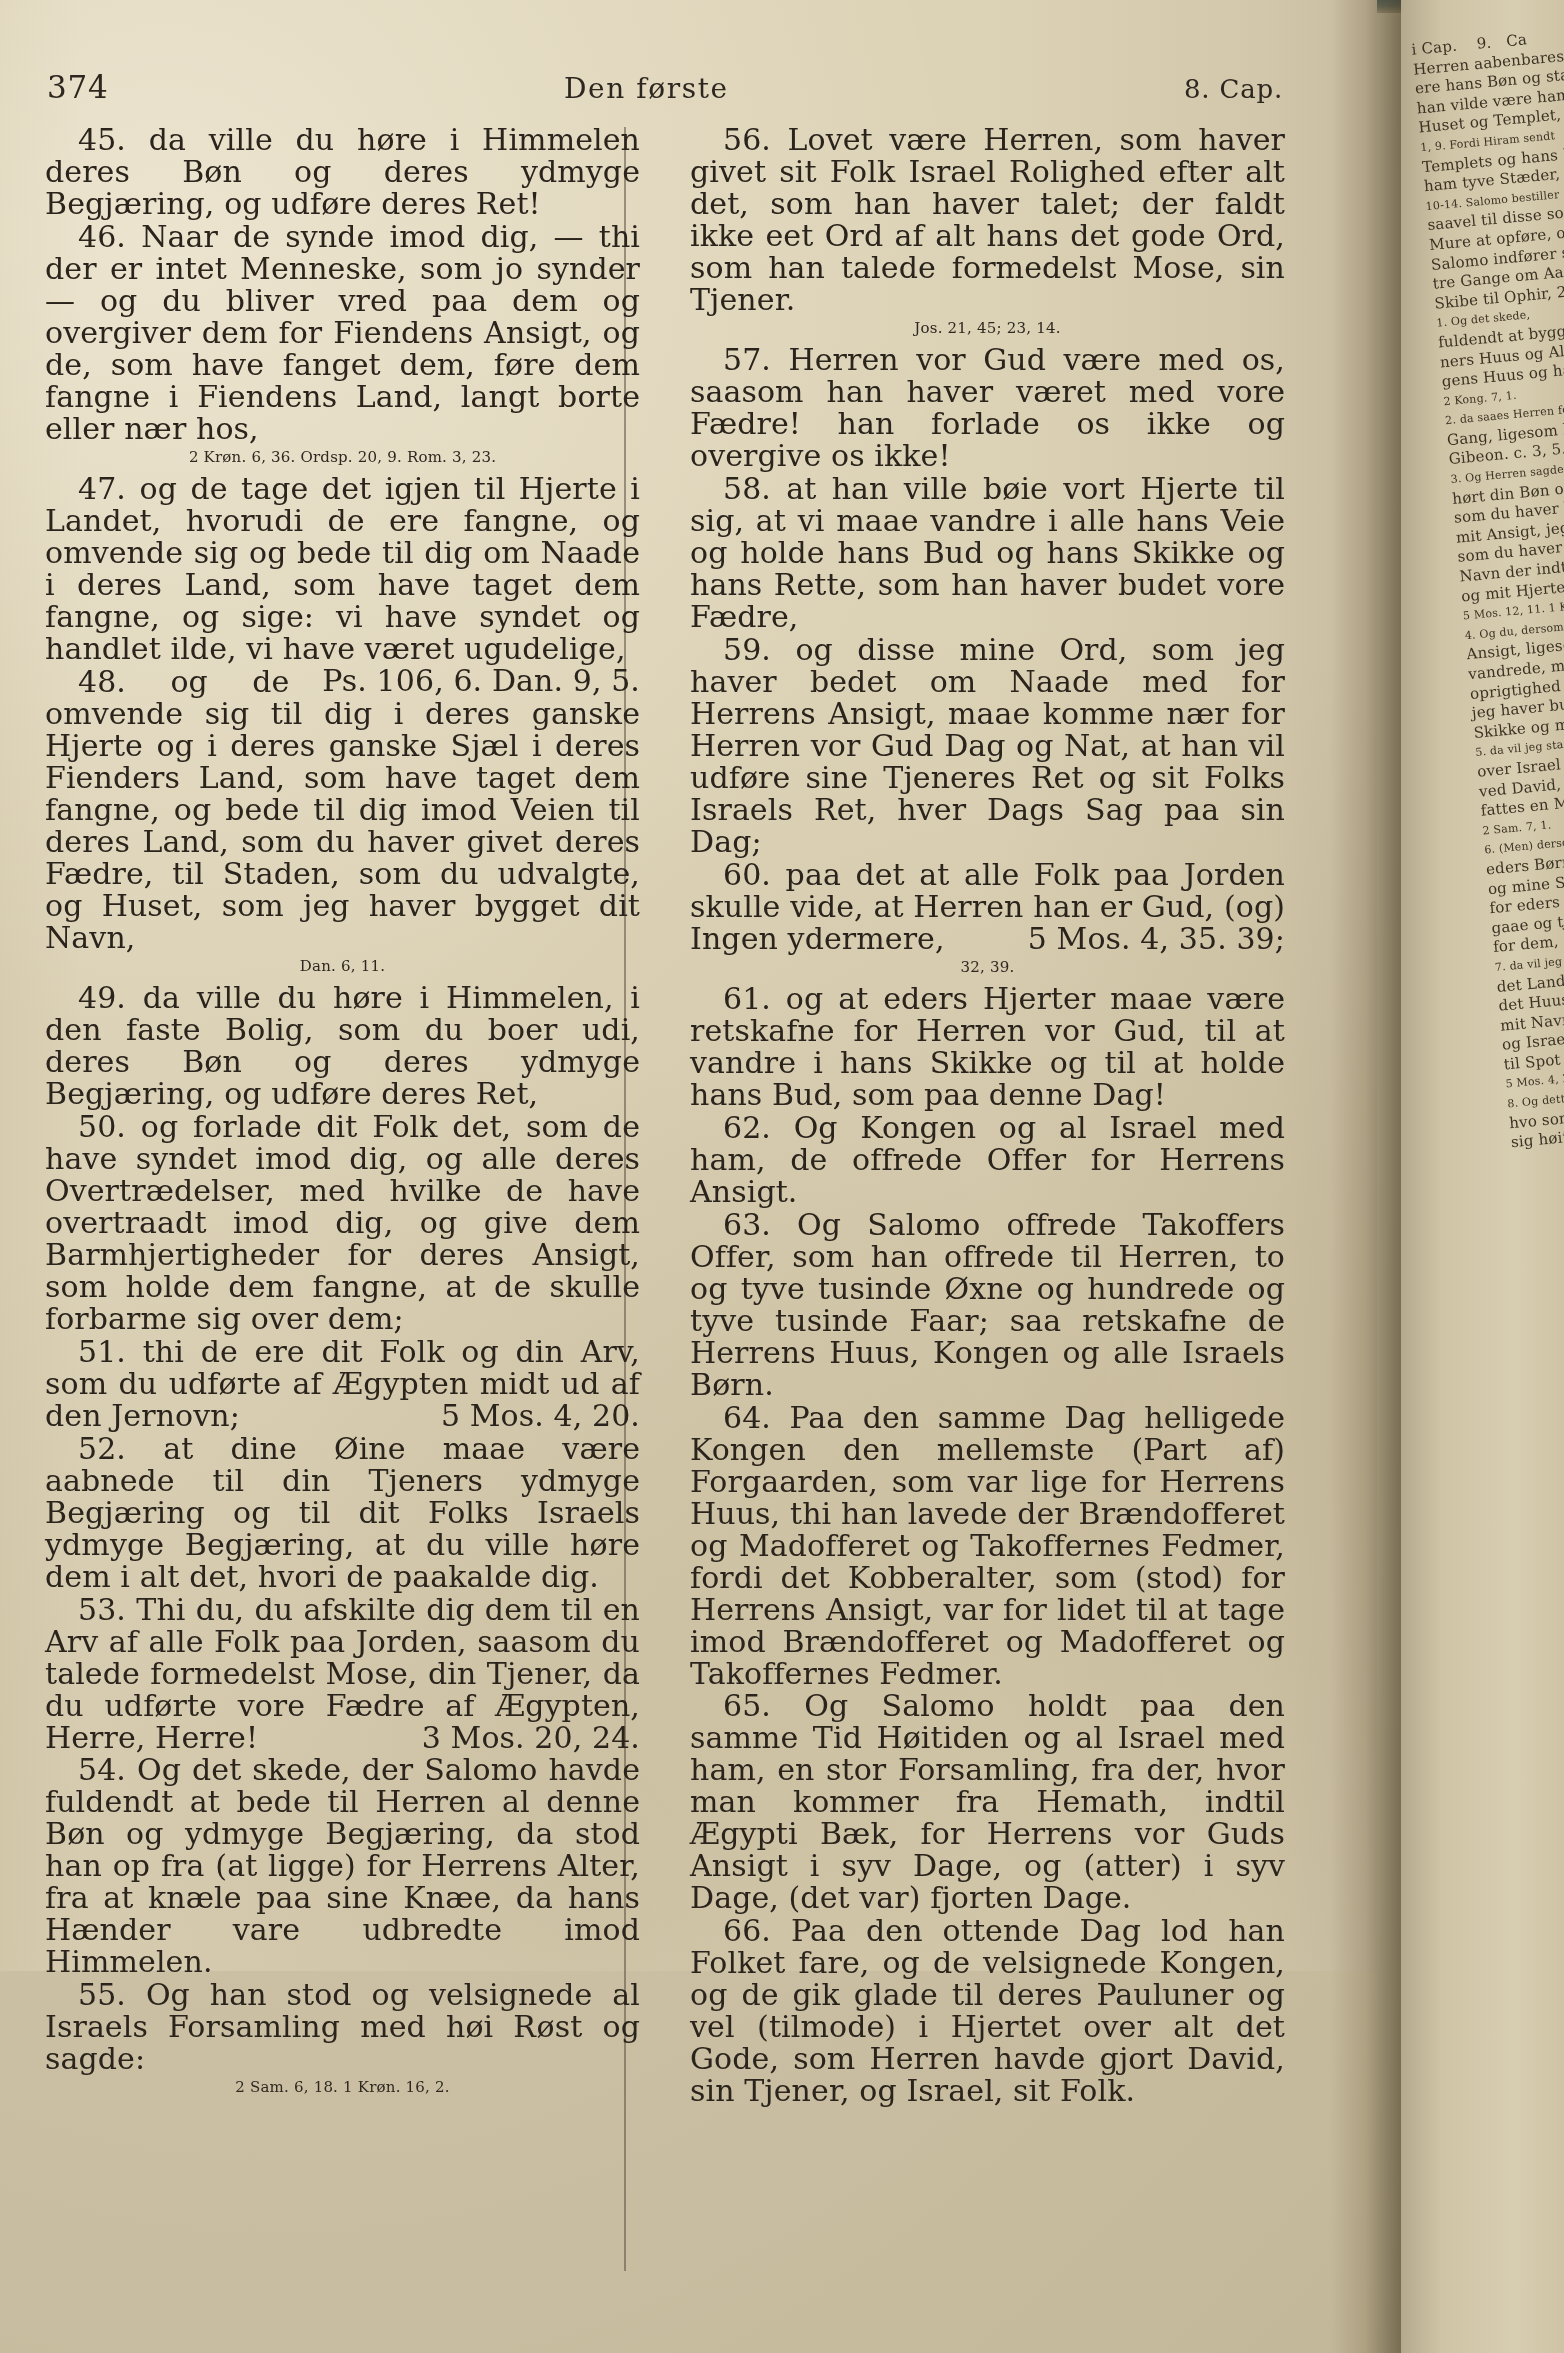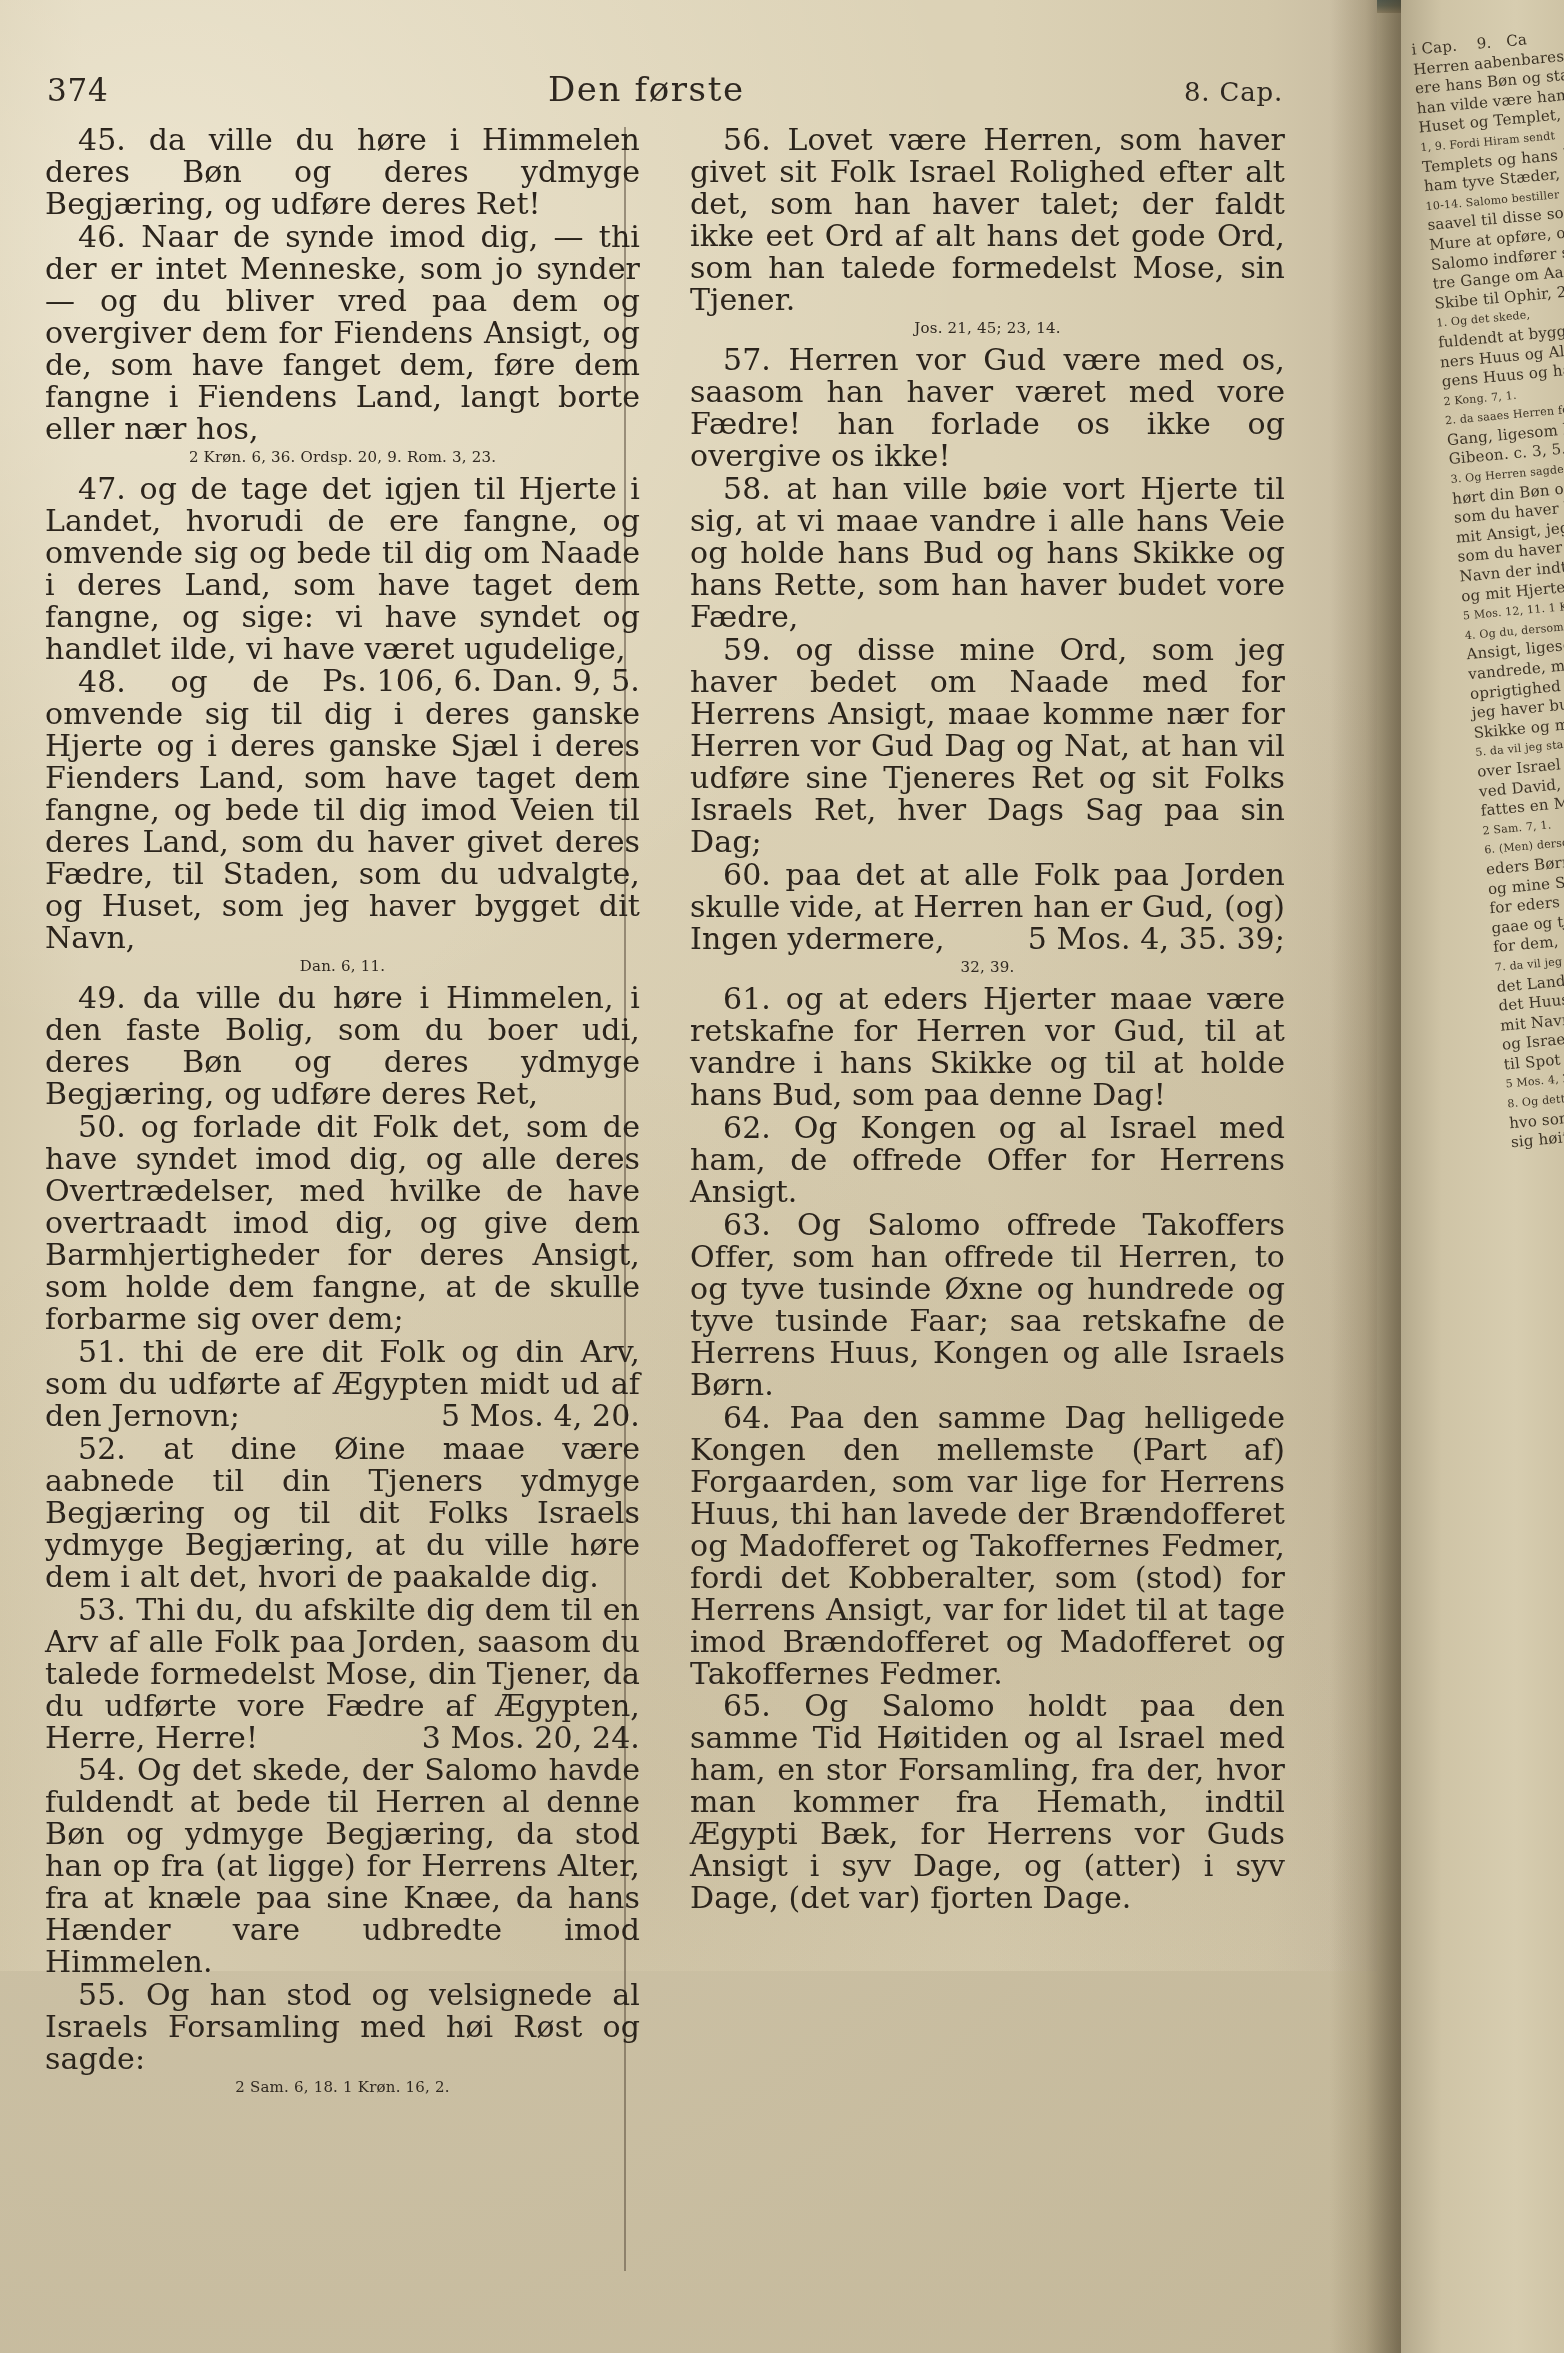--- a/index.html
+++ b/index.html
@@ -92,21 +92,21 @@
   .header {
     position: absolute;
     left: 47px; top: 69px;
     width: 1236px;
     display: flex;
     align-items: baseline;
     justify-content: space-between;
     color: #2e2720;
   }
   .header .pageno { font-size: 31px; letter-spacing: 0.8px; }
-  .header .title  { font-size: 34px; letter-spacing: 1.6px; }
+  .header .title  { font-size: 28px; letter-spacing: 1.6px; }
   .header .chap   { font-size: 26px; letter-spacing: 0.8px; }
 
   
   .cols {
     position: absolute;
     left: 45px; top: 124px;
     width: 1252px;
     height: 2191px;
     display: flex;
   }
@@ -215,20 +215,21 @@
         <p class="v"><span class="num">61.</span> <span>og at eders Hjerter maae være retskafne for Herren vor Gud, til at vandre i hans Skikke og til at holde hans Bud, som paa denne Dag!</span></p>
 
         <p class="v"><span class="num">62.</span> <span>Og Kongen og al Israel med ham, de offrede Offer for Herrens Ansigt.</span></p>
 
         <p class="v"><span class="num">63.</span> <span>Og Salomo offrede Takoffers Offer, som han offrede til Herren, to og tyve tusinde Øxne og hundrede og tyve tusinde Faar; saa retskafne de Herrens Huus, Kongen og alle Israels Børn.</span></p>
 
         <p class="v"><span class="num">64.</span> <span>Paa den samme Dag helligede Kongen den mellemste (Part af) Forgaarden, som var lige for Herrens Huus, thi han lavede der Brændofferet og Madofferet og Takoffernes Fedmer, fordi det Kobberalter, som (stod) for Herrens Ansigt, var for lidet til at tage imod Brændofferet og Madofferet og Takoffernes Fedmer.</span></p>
 
         <p class="v"><span class="num">65.</span> <span>Og Salomo holdt paa den samme Tid Høitiden og al Israel med ham, en stor Forsamling, fra der, hvor man kommer fra Hemath, indtil Ægypti Bæk, for Herrens vor Guds Ansigt i syv Dage, og (atter) i syv Dage, (det var) fjorten Dage.</span></p>
 
+        <p class="v"><span class="num">66.</span> <span>Paa den ottende Dag lod han Folket fare, og de velsignede Kongen, og de gik glade til deres Pauluner og vel (tilmode) i Hjertet over alt det Gode, som Herren havde gjort David, sin Tjener, og Israel, sit Folk.</span></p>
       </div>
     </div>
   </div>
 
   <div class="gutter"></div>
 
   <div class="rightpage">
     <div class="rp-inner">
       <div class="rp-line" style="margin-top:41px">
         <span>i Cap.</span>

